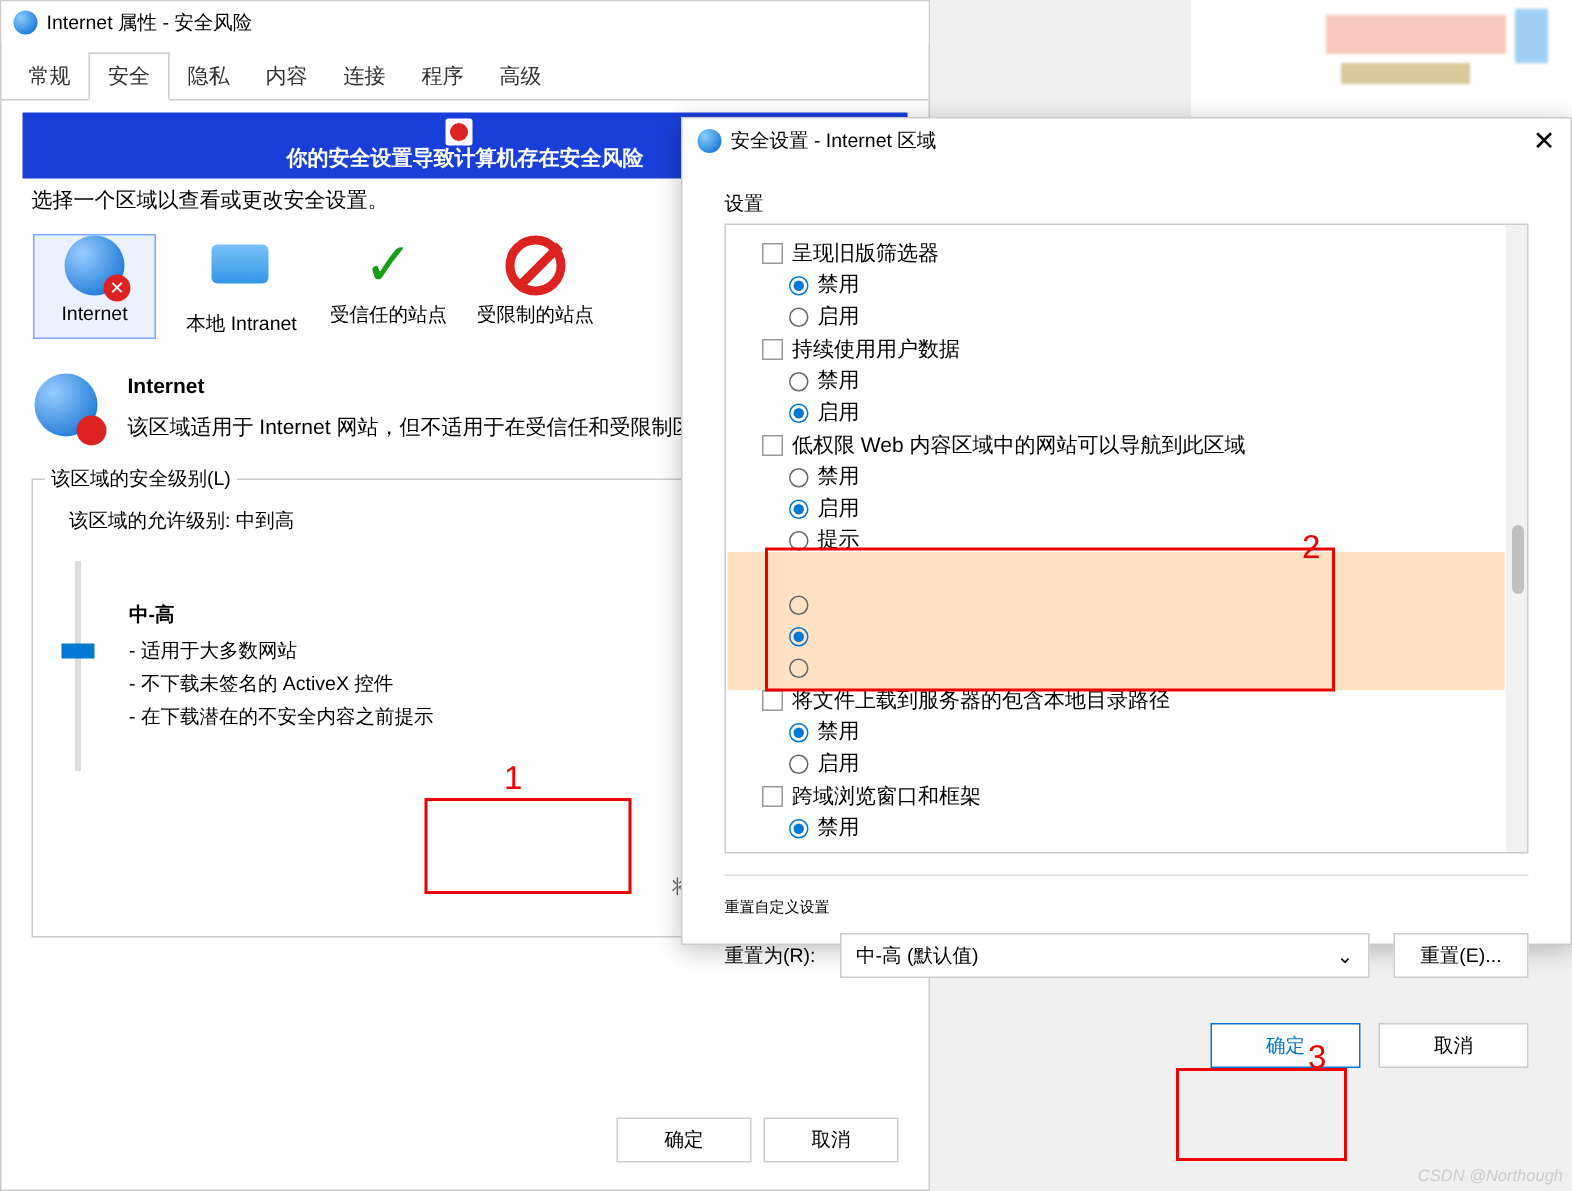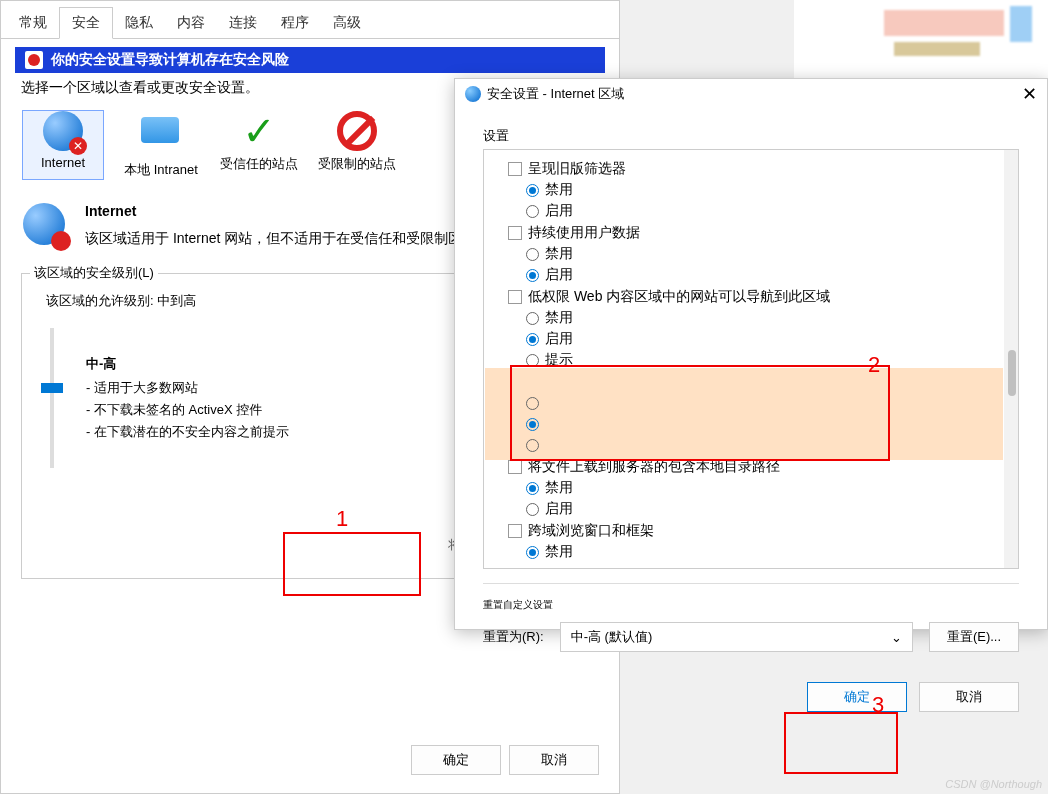--- a/index.html
+++ b/index.html
@@ -6,21 +6,21 @@
 body { margin: 0; width: 1048px; height: 794px; background: #f0f0f0; position: relative; overflow: hidden; font-size: 13px; color: #000; }
 .win { position: absolute; background: #fff; border: 1px solid #ccc; }
 
 
 .win-main { left: 0; top: 0; width: 620px; height: 794px; }
 .title-main { height: 28px; display: flex; align-items: center; padding: 0 8px; background: #fff; font-size: 13px; }
 .title-main .globe { width: 16px; height: 16px; border-radius: 50%; background: radial-gradient(circle at 30% 30%, #8cf, #06c); margin-right: 6px; }
 .tabs { display: flex; height: 34px; border-bottom: 1px solid #ccc; padding: 0 6px; align-items: flex-end; margin-top: 4px; }
 .tab { padding: 6px 12px; font-size: 14px; color: #333; cursor: default; }
 .tab.active { border: 1px solid #ccc; border-bottom: 1px solid #fff; background: #fff; position: relative; top: 1px; }
-.banner { background:#1a3fd8; color:#fff; display:flex; align-items:center; padding:4px 10px; margin:0 14px; font-weight:600; font-size:14px;}
+.banner { background:#1a3fd8; color:#fff; display:flex; align-items:center; padding:4px 10px; margin:0 14px; font-weight:600; font-size:14px;flex-direction:column;}
 .banner .shield { width:18px; height:18px; background:#fff; border-radius:2px; margin-right:8px; position:relative; }
 .banner .shield::after { content:""; position:absolute; left:3px; top:3px; width:12px; height:12px; border-radius:50%; background:#d22; }
 .subtext { padding: 6px 20px; font-size: 14px; }
 .zones { display:flex; gap:18px; padding: 8px 22px; }
 .zone { text-align:center; width:80px; font-size:13px; }
 .zone .ico { width:40px; height:40px; margin:0 auto 4px; position:relative; }
 .zone.active { outline:1px solid #7aa7ff; background:#eaf2ff;}
 .ico-globe { border-radius:50%; background:radial-gradient(circle at 30% 30%, #9cf, #06c); position:relative;}
 .ico-globe .x { position:absolute; right:-4px; bottom:-4px; width:18px;height:18px;border-radius:50%;background:#d22;color:#fff;font-size:12px;line-height:18px;}
 .ico-pc { background:linear-gradient(#79c1f7,#3296e6); border-radius:4px; width:38px; height:26px; margin-top:6px;}
@@ -84,20 +84,24 @@
 </head>
 <body>
 
 <div class="blur">
     <div class="b1"></div>
     <div class="b2"></div>
     <div class="b3"></div>
   </div>
 
 <div class="win win-main">
+  <div class="title-main">
+    <span class="globe"></span>
+    <span>Internet 属性 - 安全风险</span>
+  </div>
   <div class="tabs">
     <div class="tab">常规</div>
     <div class="tab active">安全</div>
     <div class="tab">隐私</div>
     <div class="tab">内容</div>
     <div class="tab">连接</div>
     <div class="tab">程序</div>
     <div class="tab">高级</div>
   </div>
   <div style="padding-top:8px;">

